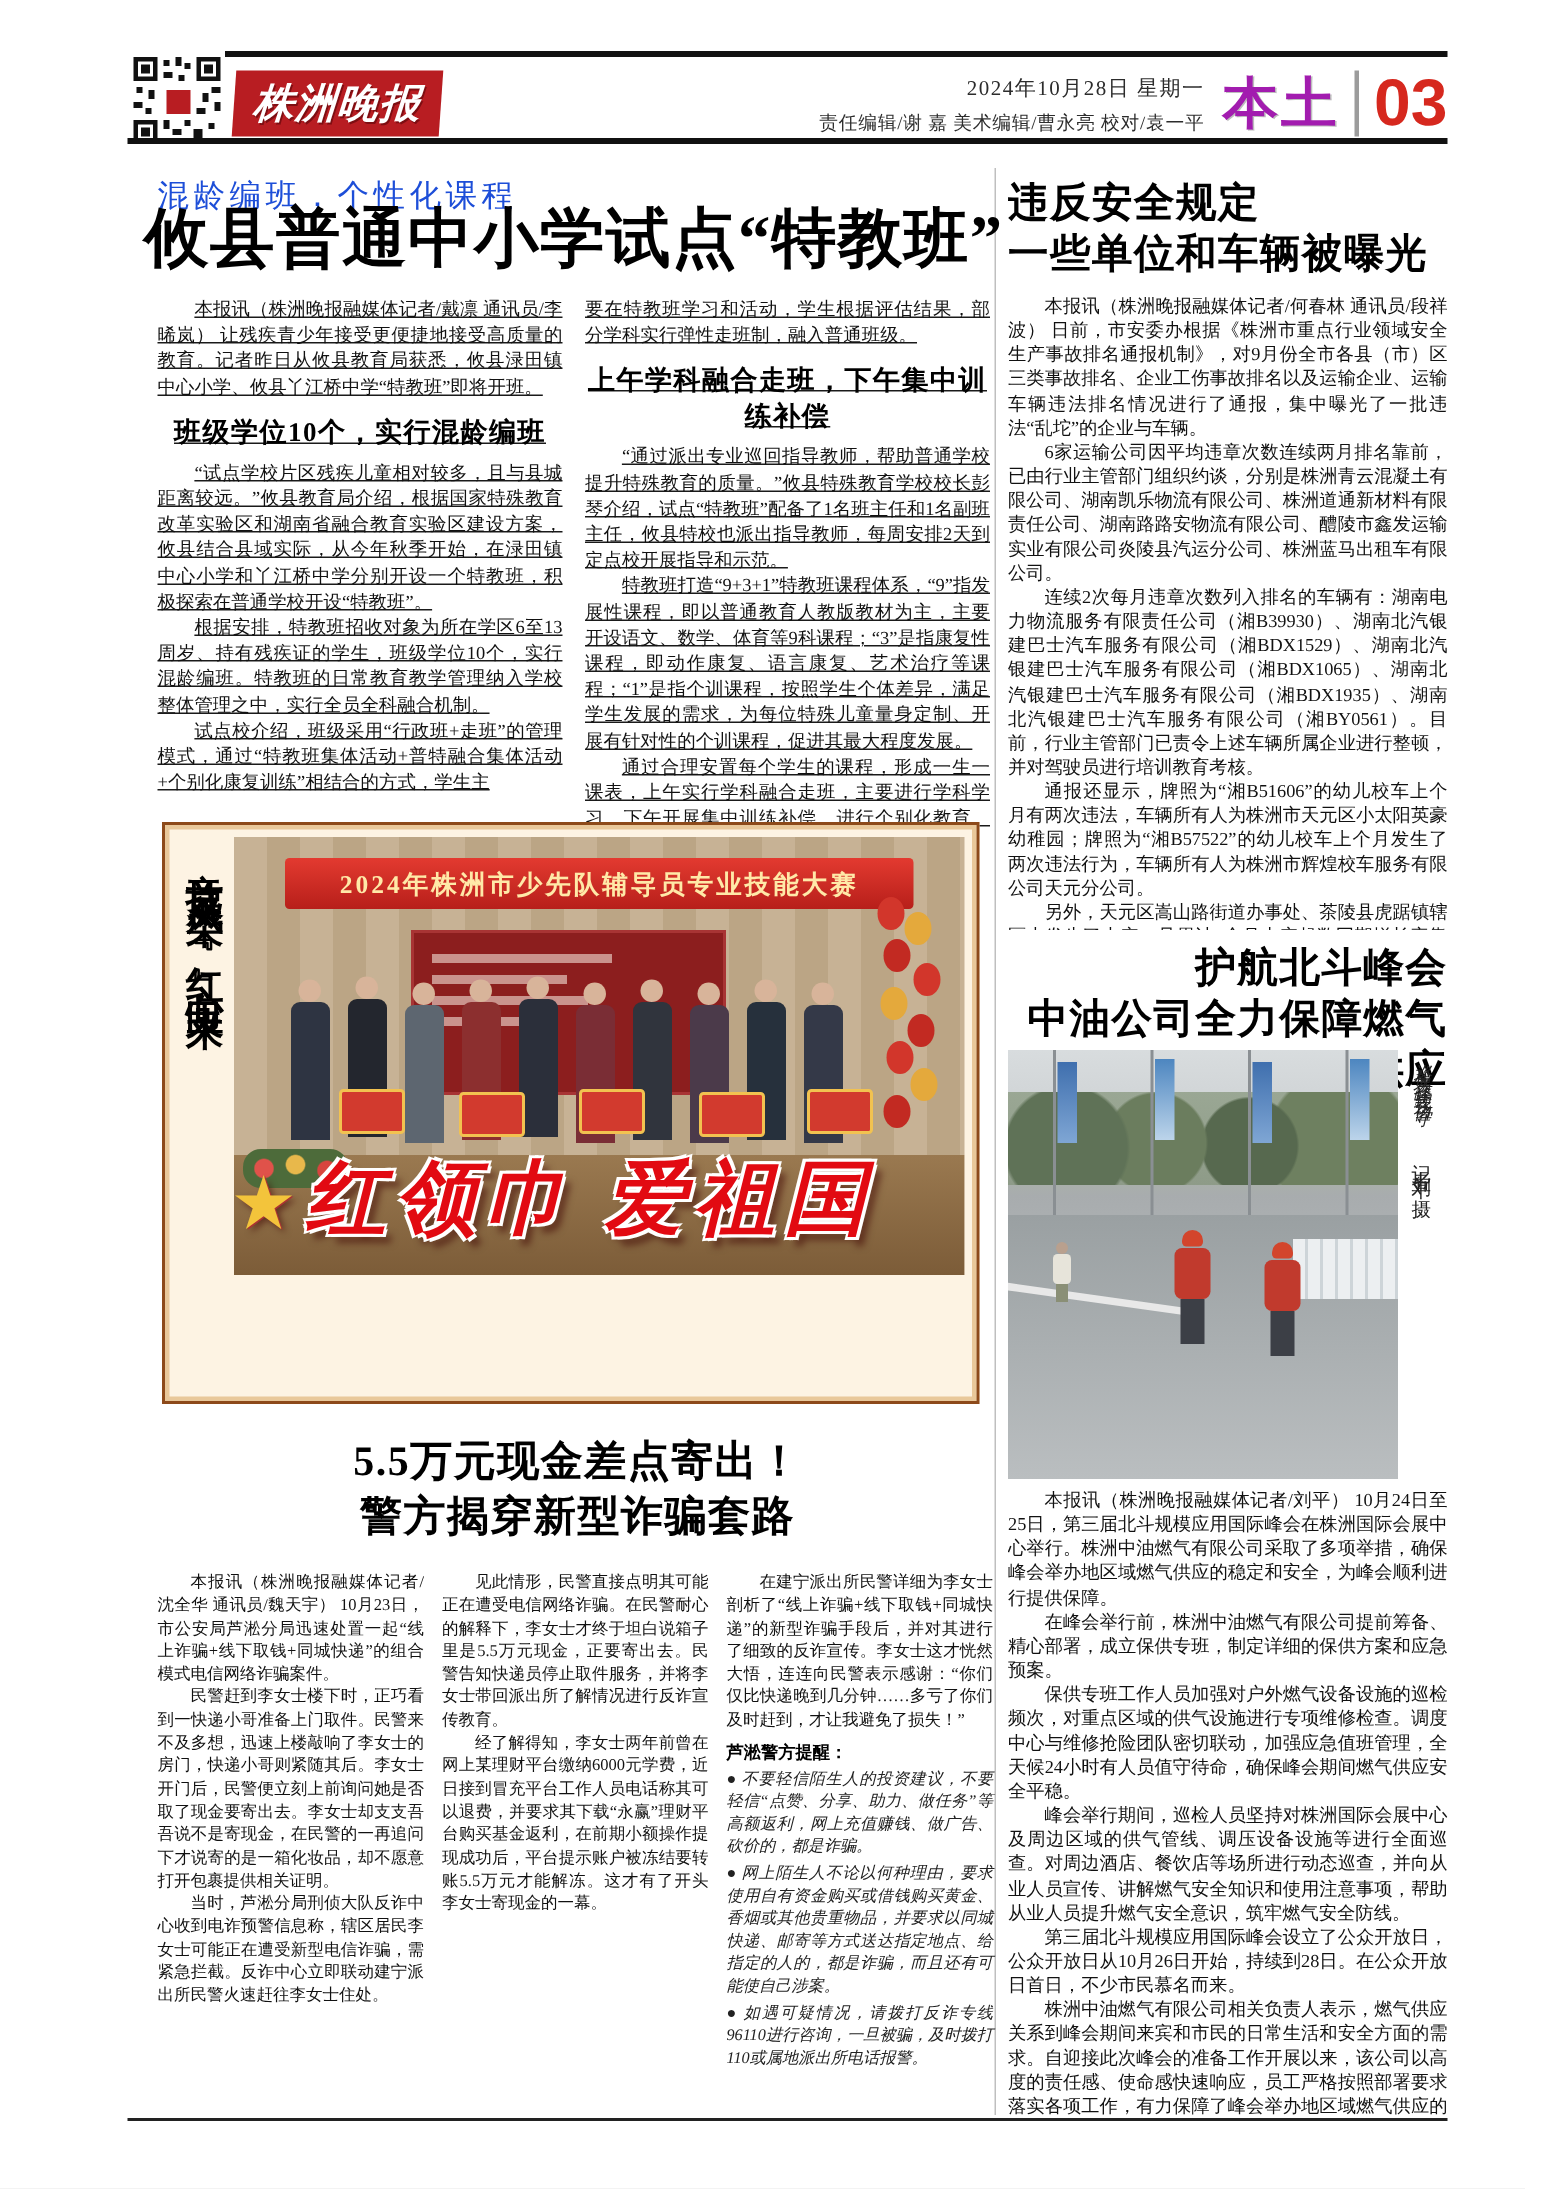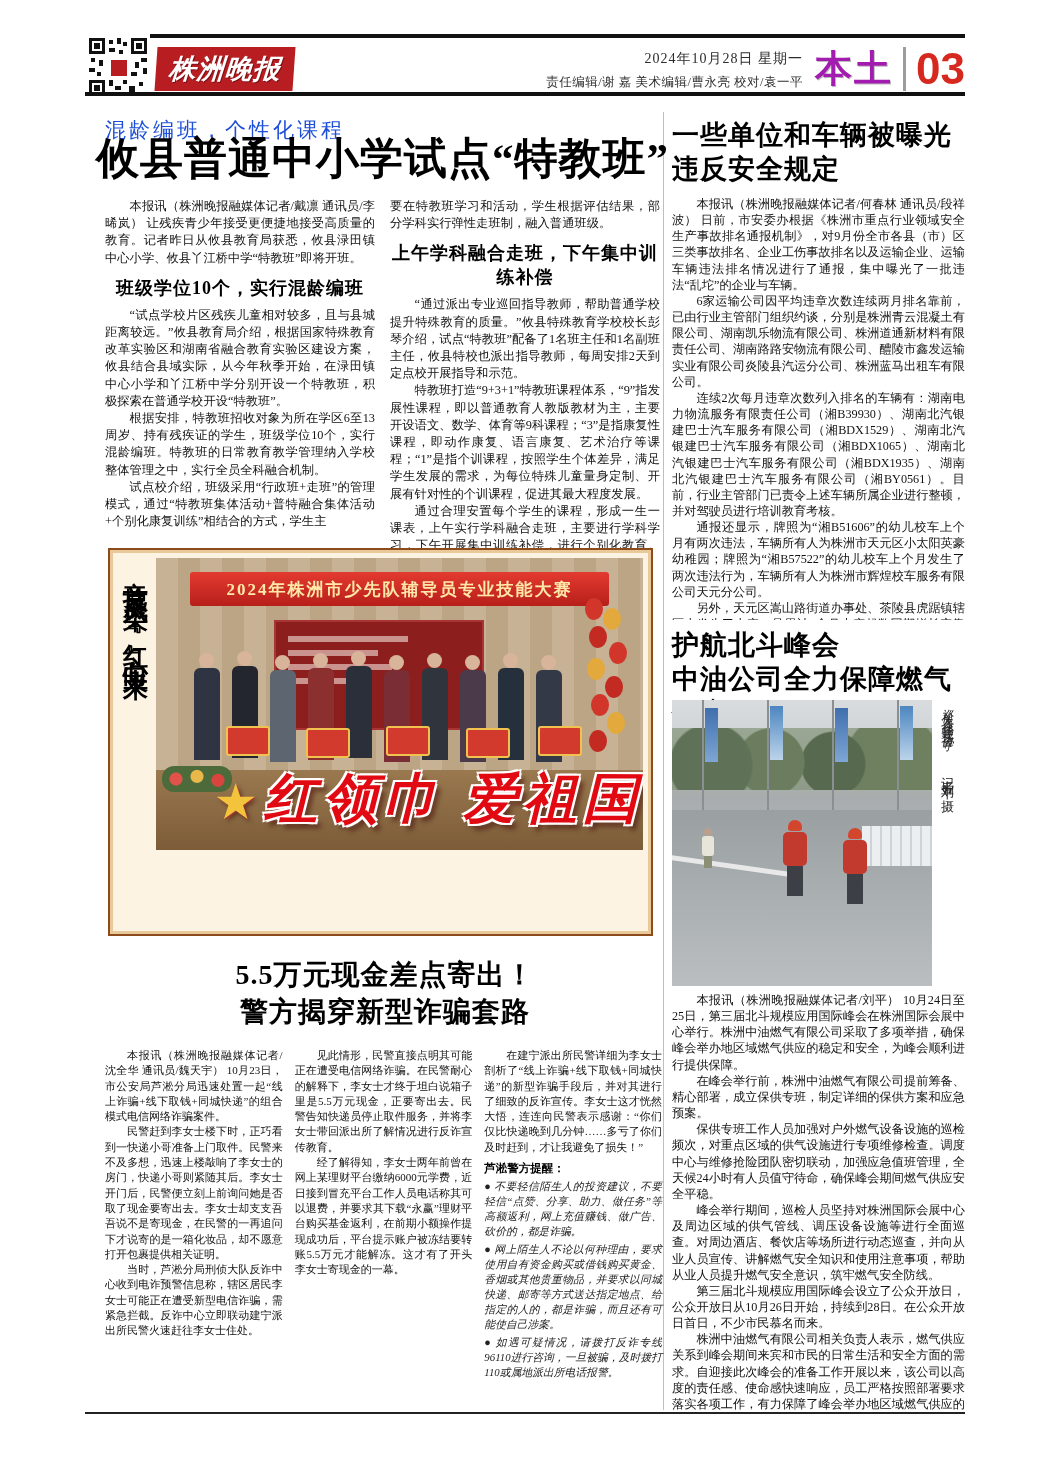--- a/index.html
+++ b/index.html
@@ -28,32 +28,32 @@
   .v-divider { position:absolute; left:663px; top:112px; width:1px; height:1298px; background:#bfbfbf; }
   .rule-bottom { position:absolute; left:85px; right:74px; top:1412px; height:2px; background:#222; }
 
   
   .a1-kicker { position:absolute; left:105px; top:116px; width:555px; text-align:left;
                font-size:21px; letter-spacing:3px; color:#1d4ed8; }
   .a1-headline { position:absolute; left:95px; top:130px; width:575px; text-align:center;
                  font-size:43px; font-weight:bold; letter-spacing:1px; color:#000; }
   .a1-cols { position:absolute; left:105px; top:198px; width:555px; height:345px;
              display:flex; gap:15px; }
-  .col { flex:1; }
+  .col { flex:1;text-decoration:underline; }
   .col p.para { font-size:12.3px; line-height:17.2px; text-align:justify; text-indent:2em; color:#111; }
   .col p.subhead { font-size:18px; font-weight:bold; text-align:center; margin:9px 0 7px;
                    letter-spacing:1px; color:#000; }
 
   
   .rx { position:absolute; left:672px; width:293px; }
   .r-headline { font-size:27px; font-weight:bold; line-height:34px; color:#000; letter-spacing:1px; }
   .r-body p.para { font-size:12.2px; line-height:16.15px; text-align:justify; text-indent:2em; color:#111; }
   #exposure-head { top:118px; }
   #exposure-body { top:196px; height:424px; overflow:hidden; }
-  #gas-head { top:628px; }
+  #gas-head { top:628px;text-align:right; }
   #gas-photo-row { top:700px; display:flex; }
   #gas-body { top:992px; height:418px; overflow:hidden; }
 
   
   .street-photo { position:relative; width:260px; height:286px; overflow:hidden;
                   background:linear-gradient(#d8dcde 0%,#cfd3d5 14%,#b9bfba 15%,#aab1a9 30%,#a8acae 34%,#b4b8ba 60%,#c2c5c7 100%); }
   .sp-trees { position:absolute; left:0; top:28px; width:100%; height:62px;
               background:radial-gradient(circle at 15% 60%,#5f7257 18%,transparent 19%),
                          radial-gradient(circle at 38% 55%,#6b7d5e 20%,transparent 21%),
                          radial-gradient(circle at 62% 58%,#57694f 19%,transparent 20%),
@@ -98,21 +98,21 @@
   .st-screen i { position:absolute; left:14px; width:120px; height:6px; background:#d9b0a9; opacity:.8; }
   .st-flowers { position:absolute; left:6px; bottom:58px; width:70px; height:26px; border-radius:12px;
                 background:radial-gradient(circle at 20% 50%,#e0524a 6px,transparent 7px),
                            radial-gradient(circle at 50% 40%,#e8b84b 6px,transparent 7px),
                            radial-gradient(circle at 80% 55%,#d8453e 6px,transparent 7px),#4d6b3a; }
   .balloons { position:absolute; right:10px; top:40px; width:54px; height:170px; }
   .balloons b { position:absolute; width:18px; height:22px; border-radius:50%; }
   .person { position:absolute; width:26px; height:92px; border-radius:6px 6px 0 0; }
   .person::before { content:""; position:absolute; left:5px; top:-15px; width:15px; height:15px; border-radius:50%; background:#d8b49a; }
   .sign { position:absolute; width:44px; height:30px; background:#d See; background:#d23a2e; border:2px solid #f2c250; border-radius:3px; }
-  .slogan { position:absolute; left:0; right:0; bottom:14px; text-align:right; font-size:54px; font-weight:bold;
+  .slogan { position:absolute; left:0; right:0; bottom:14px; text-align:left; font-size:54px; font-weight:bold;
             letter-spacing:6px; color:#e20a12; font-style:italic;
             text-shadow:-2px -2px 0 #fff,2px -2px 0 #fff,-2px 2px 0 #fff,2px 2px 0 #fff,5px 6px 5px rgba(60,0,0,.55); }
   .slogan .star { font-style:normal; color:#f3c43b; text-shadow:1px 1px 0 #a33, 3px 3px 4px rgba(60,0,0,.5); margin-right:2px; font-size:44px; }
   .frame-caption { padding:8px 10px 0 10px; }
   .frame-caption .cap { font-size:12.5px; line-height:18px; text-align:justify; text-indent:2em; font-style:italic; color:#222; }
   .frame-caption .credit { font-size:12.5px; text-align:right; margin-top:2px; color:#222; }
 
   
   .fraud-header { position:absolute; left:110px; top:948px; width:550px; height:92px; display:flex; }
   .pcs-logo { width:140px; text-align:center; }
@@ -252,22 +252,22 @@
             <b style="left:28px;top:114px;background:#e4a93c"></b>
           <b style="left:10px;top:132px;background:#c22a22"></b>
         </div>
         <div class="st-flowers"></div>
         <div class="slogan"><span class="star">★</span><span>红领巾 爱祖国</span></div>
       </div>
     </div>
   </div>
 
   <div class="rx r-headline" id="exposure-head">
+    <div>违反安全规定</div>
     <div>一些单位和车辆被曝光</div>
-    <div>违反安全规定</div>
   </div>
   <div class="rx r-body" id="exposure-body">
       <p class="para">本报讯（株洲晚报融媒体记者/何春林 通讯员/段祥波） 日前，市安委办根据《株洲市重点行业领域安全生产事故排名通报机制》，对9月份全市各县（市）区三类事故排名、企业工伤事故排名以及运输企业、运输车辆违法排名情况进行了通报，集中曝光了一批违法“乱坨”的企业与车辆。</p>
       <p class="para">6家运输公司因平均违章次数连续两月排名靠前，已由行业主管部门组织约谈，分别是株洲青云混凝土有限公司、湖南凯乐物流有限公司、株洲道通新材料有限责任公司、湖南路路安物流有限公司、醴陵市鑫发运输实业有限公司炎陵县汽运分公司、株洲蓝马出租车有限公司。</p>
       <p class="para">连续2次每月违章次数列入排名的车辆有：湖南电力物流服务有限责任公司（湘B39930）、湖南北汽银建巴士汽车服务有限公司（湘BDX1529）、湖南北汽银建巴士汽车服务有限公司（湘BDX1065）、湖南北汽银建巴士汽车服务有限公司（湘BDX1935）、湖南北汽银建巴士汽车服务有限公司（湘BY0561）。目前，行业主管部门已责令上述车辆所属企业进行整顿，并对驾驶员进行培训教育考核。</p>
       <p class="para">通报还显示，牌照为“湘B51606”的幼儿校车上个月有两次违法，车辆所有人为株洲市天元区小太阳英豪幼稚园；牌照为“湘B57522”的幼儿校车上个月发生了两次违法行为，车辆所有人为株洲市辉煌校车服务有限公司天元分公司。</p>
       <p class="para">另外，天元区嵩山路街道办事处、茶陵县虎踞镇辖区内发生了火灾，且累计2个月火灾起数同期增长率靠前。根据要求，当地政府已组织上述乡镇街道主要负责人进行约谈，并将结果报市安委办。</p>
     </div>
 
   <div class="rx r-headline" id="gas-head">

